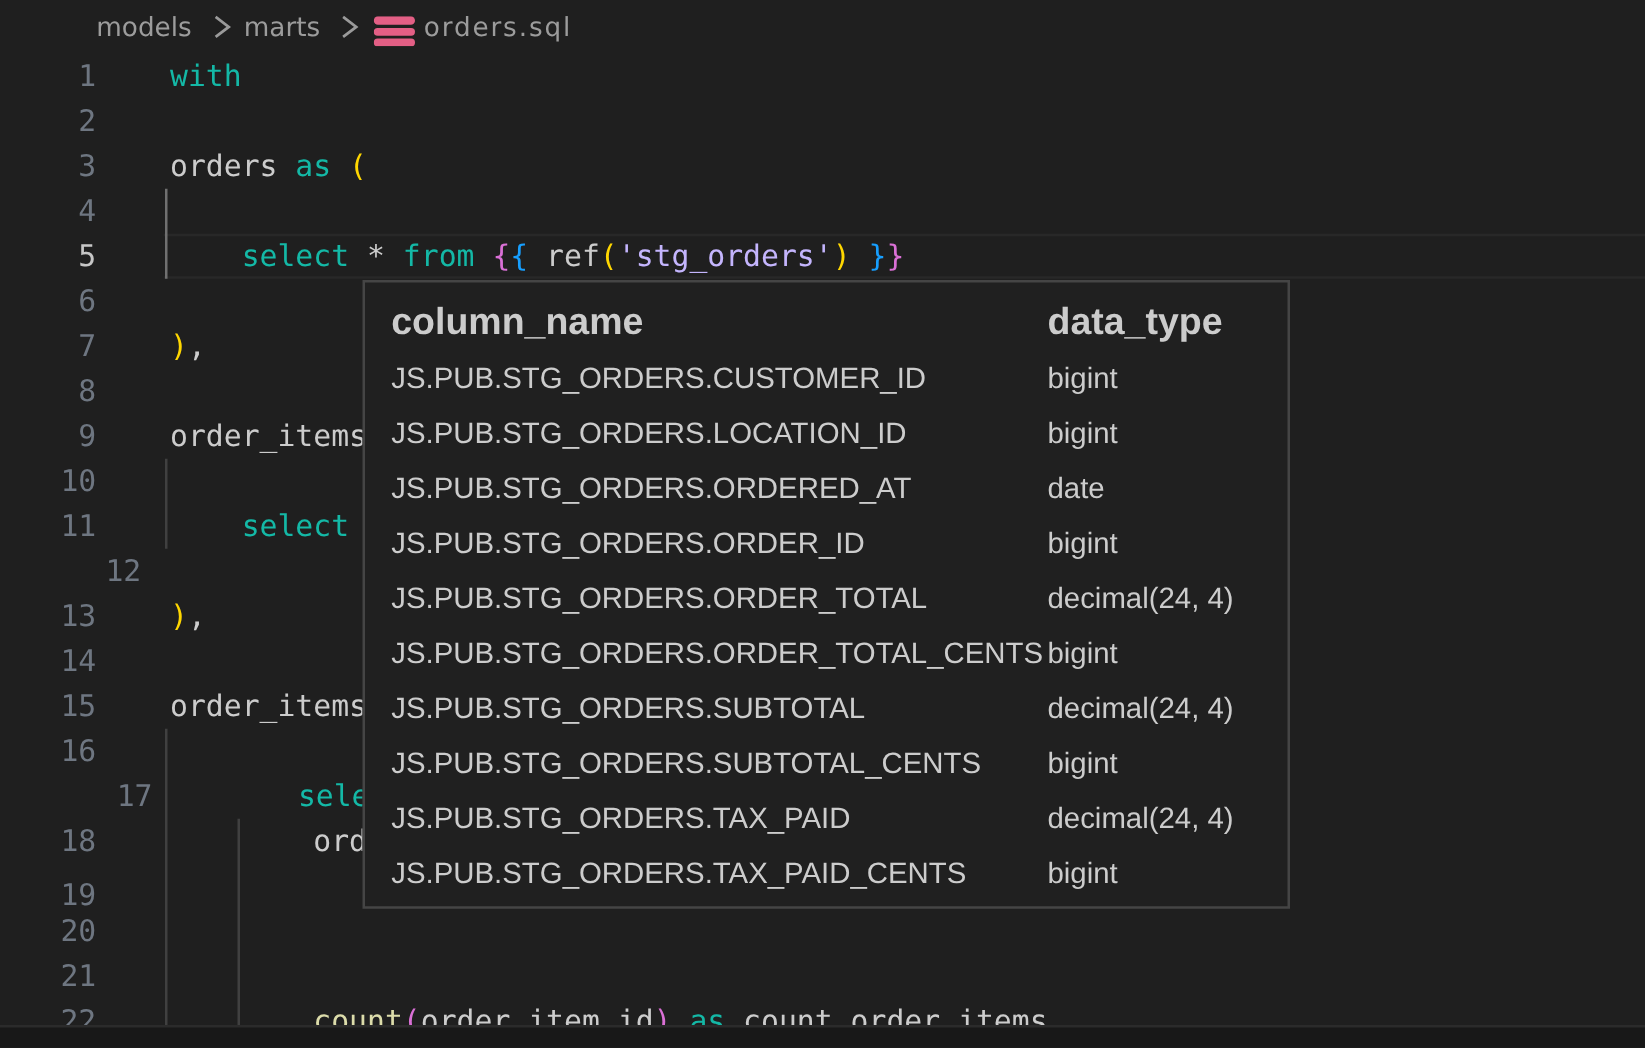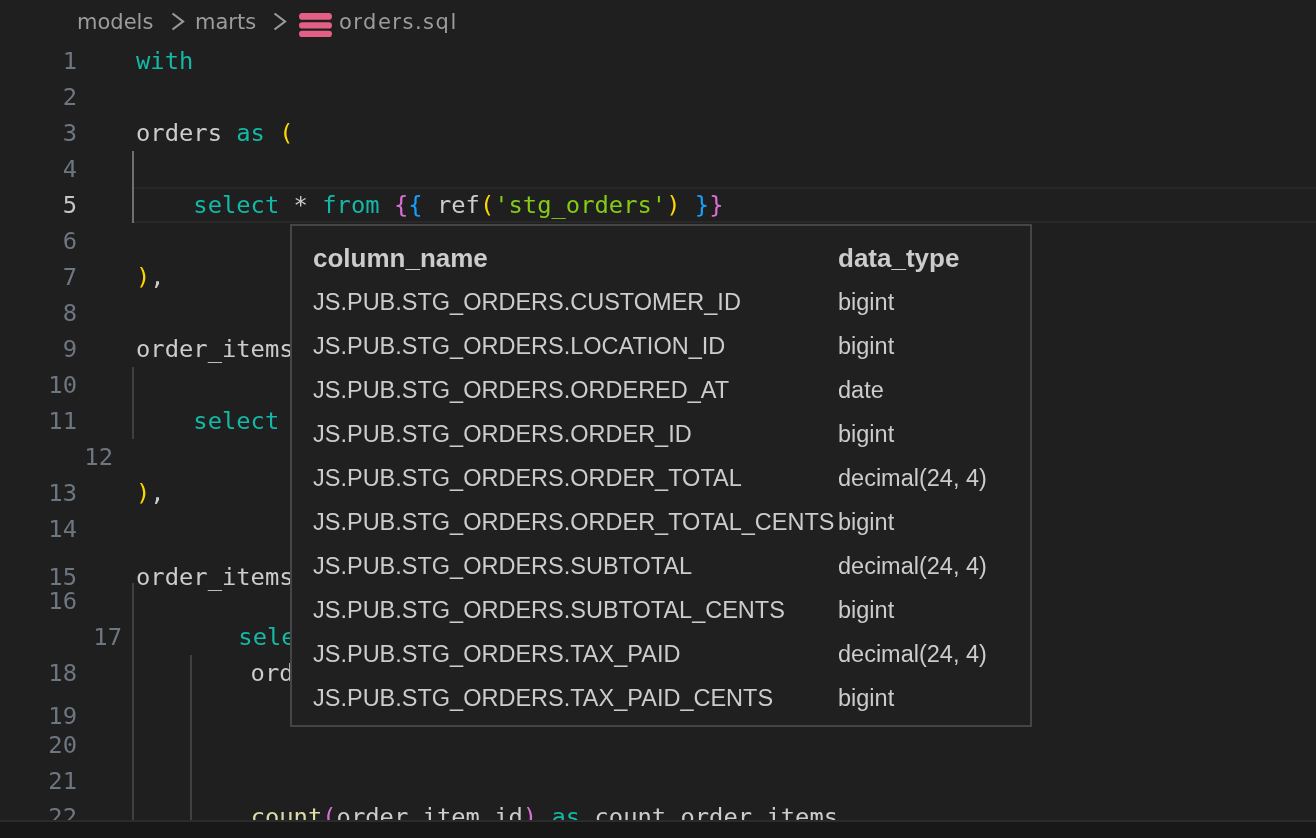--- a/index.html
+++ b/index.html
@@ -17,42 +17,42 @@
   
   .code-line { position:absolute; left:0; width:100%; height:36px; line-height:36px;
                font-size:23.8px; white-space:pre; }
   .line-num { position:absolute; left:0; top:0; width:77px; text-align:right;
               color:#6e7681; }
   .line-num.active { color:#c6c6c6; }
   .line-code { position:absolute; left:136px; top:0; }
   .tk-kw { color:#14b8a6; }
   .tk-pl { color:#cccccc; }
   .tk-fn { color:#dcdcaa; }
-  .tk-str{ color:#84cc16; }
+  .tk-str{ color:#c4b5fd; }
   .tk-b1 { color:#ffd700; }
   .tk-b2 { color:#da70d6; }
   .tk-b3 { color:#179fff; }
 
   
   .cur-line { position:absolute; left:131px; right:0; top:187px; height:36px;
               border-top:2px solid #282828; border-bottom:2px solid #282828; }
 
   
   .guide { position:absolute; width:1.5px; background:#404040; }
   .guide.active { background:#707070; }
 
   
   .popup { position:absolute; left:290px; top:224px; width:742px; height:503px;
            background:#202020; border:2px solid #454545;
            font-family:"Liberation Sans", sans-serif; color:#cccccc;
            padding:10px 12px 0 21px; z-index:5; }
   .popup-row { display:flex; height:44px; line-height:44px; font-size:23.5px; }
   .popup-row .c1 { width:525px; flex:none; white-space:pre; overflow:hidden; }
   .popup-row .c2 { flex:1; white-space:pre; }
-  .popup-row.head { font-weight:bold; font-size:26px; }
+  .popup-row.head { font-weight:bold; font-size:30px; }
 
   
   .bottom-bar { position:absolute; left:0; top:820px; width:100%; height:18px;
                 background:#181818; border-top:2px solid #2b2b2b; z-index:8; }
 </style>
 </head>
 <body>
 
 <div class="page">
 
@@ -83,21 +83,21 @@
       <div class="code-line" style="top: 187px;"><div class="line-num active">5</div><div class="line-code"><span class="tk-pl">    </span><span class="tk-kw">select</span><span class="tk-pl"> * </span><span class="tk-kw">from</span><span class="tk-pl"> </span><span class="tk-b2">{</span><span class="tk-b3">{</span><span class="tk-pl"> ref</span><span class="tk-b1">(</span><span class="tk-str">'stg_orders'</span><span class="tk-b1">)</span><span class="tk-pl"> </span><span class="tk-b3">}</span><span class="tk-b2">}</span></div></div>
       <div class="code-line" style="top: 223px;"><div class="line-num">6</div><div class="line-code"></div></div>
       <div class="code-line" style="top: 259px;"><div class="line-num">7</div><div class="line-code"><span class="tk-b1">)</span><span class="tk-pl">,</span></div></div>
       <div class="code-line" style="top: 295px;"><div class="line-num">8</div><div class="line-code"></div></div>
       <div class="code-line" style="top: 331px;"><div class="line-num">9</div><div class="line-code"><span class="tk-pl">order_items</span></div></div>
       <div class="code-line" style="top: 367px;"><div class="line-num">10</div><div class="line-code"></div></div>
       <div class="code-line" style="top: 403px;"><div class="line-num">11</div><div class="line-code"><span class="tk-pl">    </span><span class="tk-kw">select</span></div></div>
       <div class="code-line" style="top: 439px; margin-left: 36px;"><div class="line-num">12</div><div class="line-code"></div></div>
       <div class="code-line" style="top: 475px;"><div class="line-num">13</div><div class="line-code"><span class="tk-b1">)</span><span class="tk-pl">,</span></div></div>
       <div class="code-line" style="top: 511px;"><div class="line-num">14</div><div class="line-code"></div></div>
-      <div class="code-line" style="top: 559px;"><div class="line-num">15</div><div class="line-code"><span class="tk-pl">order_items</span></div></div>
+      <div class="code-line" style="top: 547px;"><div class="line-num">15</div><div class="line-code"><span class="tk-pl">order_items</span></div></div>
       <div class="code-line" style="top: 583px;"><div class="line-num">16</div><div class="line-code"></div></div>
       <div class="code-line" style="top: 619px; margin-left: 45px;"><div class="line-num">17</div><div class="line-code"><span class="tk-pl">    </span><span class="tk-kw">select</span></div></div>
       <div class="code-line" style="top: 655px;"><div class="line-num">18</div><div class="line-code"><span class="tk-pl">        ord</span></div></div>
       <div class="code-line" style="top: 698px;"><div class="line-num">19</div><div class="line-code"></div></div>
       <div class="code-line" style="top: 727px;"><div class="line-num">20</div></div>
       <div class="code-line" style="top: 763px;"><div class="line-num">21</div></div>
       <div class="code-line" style="top: 799px;"><div class="line-num">22</div><div class="line-code"><span class="tk-pl">        </span><span class="tk-fn">count</span><span class="tk-b2">(</span><span class="tk-pl">order_item_id</span><span class="tk-b2">)</span><span class="tk-pl"> </span><span class="tk-kw">as</span><span class="tk-pl"> count_order_items</span></div></div>
     </div>
 
   <div class="guide active" style="left:132px; top:151px; height:72px;"></div>

